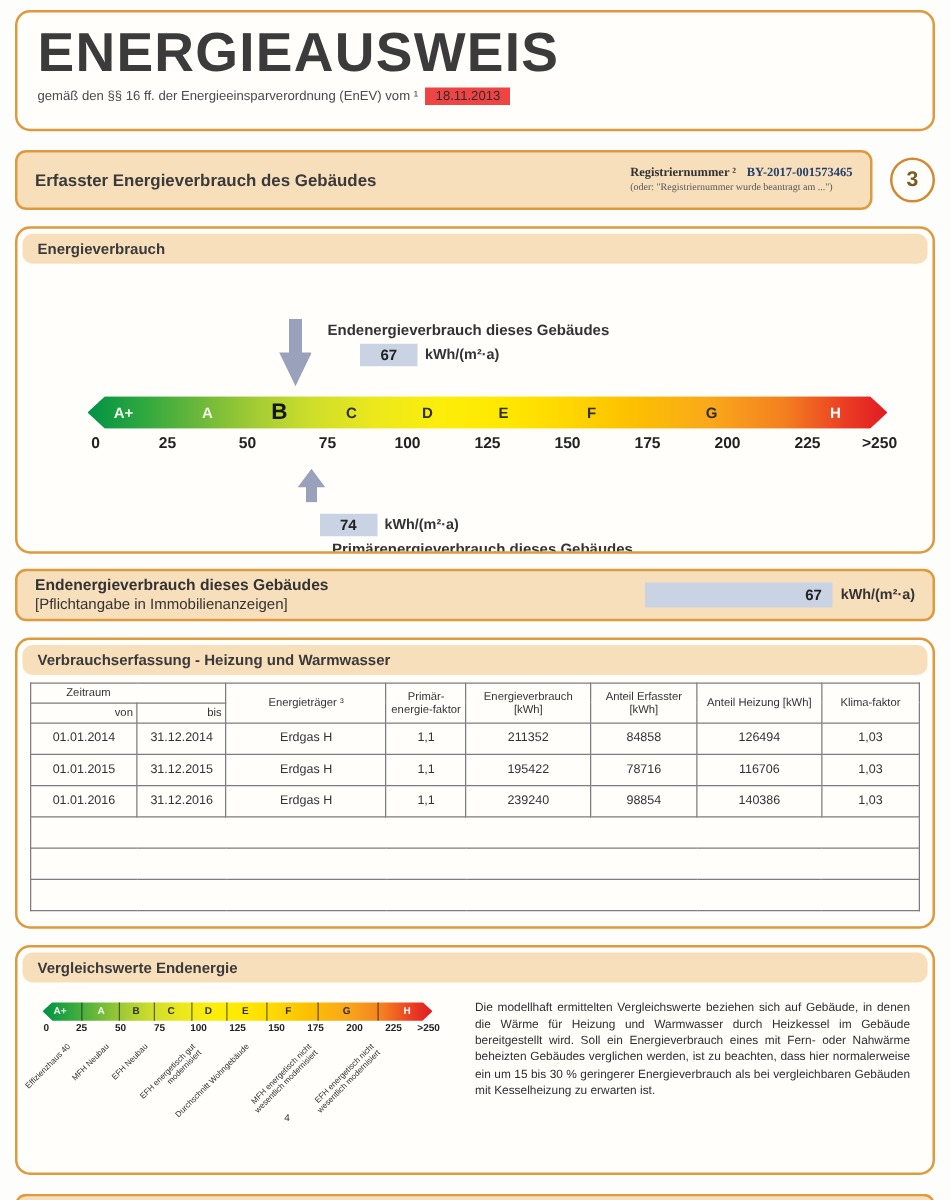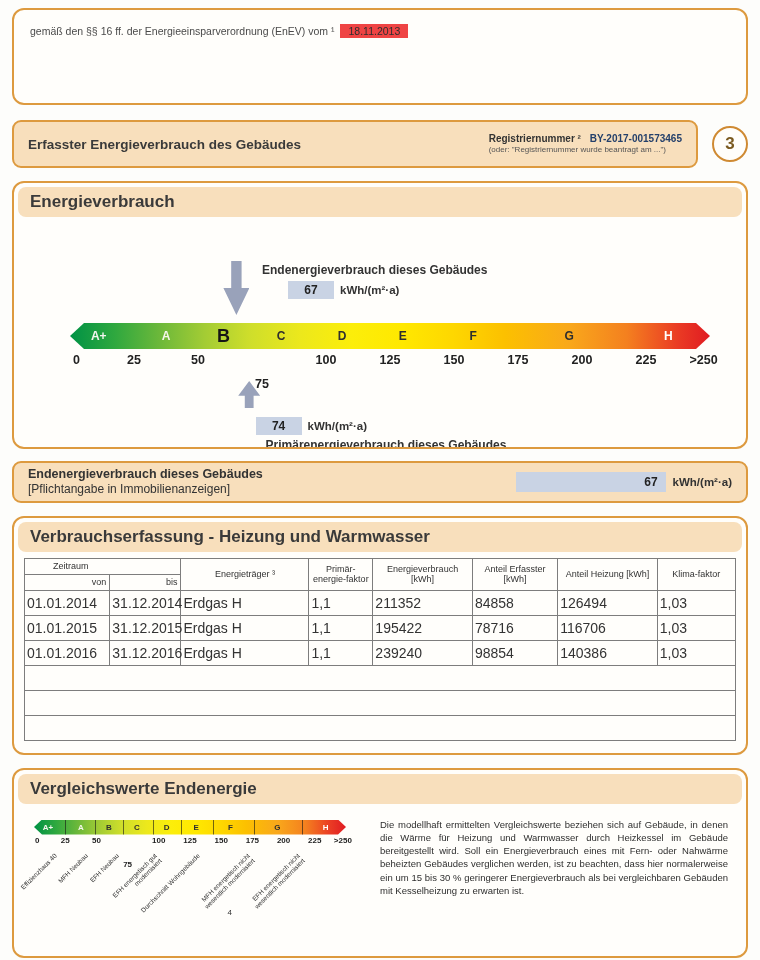--- a/index.html
+++ b/index.html
@@ -23,39 +23,39 @@
 
   
   .section-row { display:flex; align-items:center; gap:14px; margin:15px 12px 0; height:48px; }
   .section-bar {
     flex:1; height:48px; background:#f8dfbc;
     border:2px solid #dd9a3f; border-radius:9px;
     display:flex; align-items:center; justify-content:space-between;
     padding:4px 14px;
   }
   .section-title { font-size:13.5px; font-weight:bold; color:#3a3a3a; max-width:46%; }
-  .reg-block { font-size:10px; color:#333; line-height:1.35; }
+  .reg-block { font-size:10px; color:#333; line-height:1.35;font-family:Liberation Serif, serif; }
   .reg-label { font-weight:bold; }
   .reg-value { font-weight:bold; color:#24406b; margin-left:6px; }
   .reg-note  { font-size:8px; color:#555; }
   .page-circle {
     width:36px; height:36px; border-radius:50%;
     border:2px solid #cf8a33; background:#fffefb;
     display:flex; align-items:center; justify-content:center;
     font-size:17px; font-weight:bold; color:#7a5a20; flex:0 0 auto;
   }
 
   
   .panel {
     margin:13px 12px 0; border:2px solid #dd9a3f; border-radius:12px;
     background:#fffefb; overflow:hidden;
   }
   .panel-title {
     margin:4px; background:#f8dfbc; border-radius:8px;
-    padding:5px 12px; font-size:17px; font-weight:bold; color:#3a3a3a;
+    padding:5px 12px; font-size:12px; font-weight:bold; color:#3a3a3a;
   }
 
   
   .scale-area { position:relative; height:226px; }
   .scale-wrap { position:absolute; left:56px; right:36px; top:102px; height:48px; }
   .color-bar {
     position:relative; height:26px;
     background:linear-gradient(90deg,#009245 0%,#2fa83f 7%,#6cb83a 14%,#a3cc34 21%,#cede2b 28%,#ece81c 36%,#fcee0a 44%,#ffe800 52%,#fed700 60%,#fcc000 68%,#f9a81b 78%,#f4801f 87%,#ea3b24 95%,#e01b22 100%);
     clip-path:polygon(0 50%, 14px 0, calc(100% - 14px) 0, 100% 50%, calc(100% - 14px) 100%, 14px 100%);
   }
@@ -69,21 +69,21 @@
   .ltr-row span:nth-child(7){left:63%;}
   .ltr-row span:nth-child(8){left:78%;}
   .ltr-row span:nth-child(9){left:93.5%; color:#fff;}
   .big-bar span { font-size:12px; }
   .big-bar span:nth-child(3){ font-size:18px; color:#151515; }
 
   .num-row { position:relative; height:22px; }
   .num-row span { position:absolute; top:4px; transform:translateX(-50%); font-weight:bold; color:#222; }
   .big-nums span { font-size:12.5px; }
   .num-row span:nth-child(1){left:1%;}  .num-row span:nth-child(2){left:10%;}
-  .num-row span:nth-child(3){left:20%;} .num-row span:nth-child(4){left:30%;margin-top:24px;}
+  .num-row span:nth-child(3){left:20%;} .num-row span:nth-child(4){left:30%;}
   .num-row span:nth-child(5){left:40%;} .num-row span:nth-child(6){left:50%;}
   .num-row span:nth-child(7){left:60%;text-align:right;} .num-row span:nth-child(8){left:70%;}
   .num-row span:nth-child(9){left:80%;} .num-row span:nth-child(10){left:90%;}
   .num-row span:nth-child(11){left:99%;}
 
   .arrow-down {
     position:absolute; left:calc(26% - 13px); top:-62px; width:26px; height:54px;
     background:#99a2ba;
     clip-path:polygon(30% 0, 70% 0, 70% 50%, 100% 50%, 50% 100%, 0 50%, 30% 50%);
   }
@@ -117,21 +117,21 @@
   .wide-box {
     width:150px; height:20px; background:#c9d3e4;
     display:flex; align-items:center; justify-content:flex-end;
     padding-right:8px; font-size:12px; font-weight:bold; color:#222;
   }
 
   
   table { border-collapse:collapse; width:calc(100% - 20px); margin:6px 10px 12px; table-layout:fixed; }
   th, td { border:1px solid #7d7d7d; }
   th { font-size:9px; font-weight:normal; color:#333; padding:2px 3px; line-height:1.2; vertical-align:middle; text-align:center; }
-  td { font-size:14px; color:#333; height:25px; text-align:left; padding:1px 2px; }
+  td { font-size:10px; color:#333; height:25px; text-align:center; padding:1px 2px; }
   th.sub { text-align:right; padding-left:10px; }
   th.zspan { text-align:left; padding-left:28px; }
   tr.empty-row td { height:25px; }
 
   
   .vergleich-content { display:flex; gap:14px; padding:6px 12px 10px; }
   .mini-col { width:340px; flex:0 0 auto; padding-top:6px; }
   .mini-wrap { position:relative; width:312px; margin-left:8px; }
   .mini-bar {
     position:relative; height:15px;
@@ -166,20 +166,21 @@
     border-radius:9px 9px 0 0;
   }
 </style>
 </head>
 <body>
 
 <div class="page">
 
   <div class="header-box">
     <div class="title-row">
+      <span class="main-title">ENERGIEAUSWEIS</span>
     </div>
     <div class="law-row">
       <span>gemäß den §§ 16 ff. der Energieeinsparverordnung (EnEV) vom ¹</span>
       <span class="date-box">18.11.2013</span>
     </div>
   </div>
 
   <div class="section-row">
     <div class="section-bar">
       <div class="section-title">Erfasster Energieverbrauch des Gebäudes</div>

